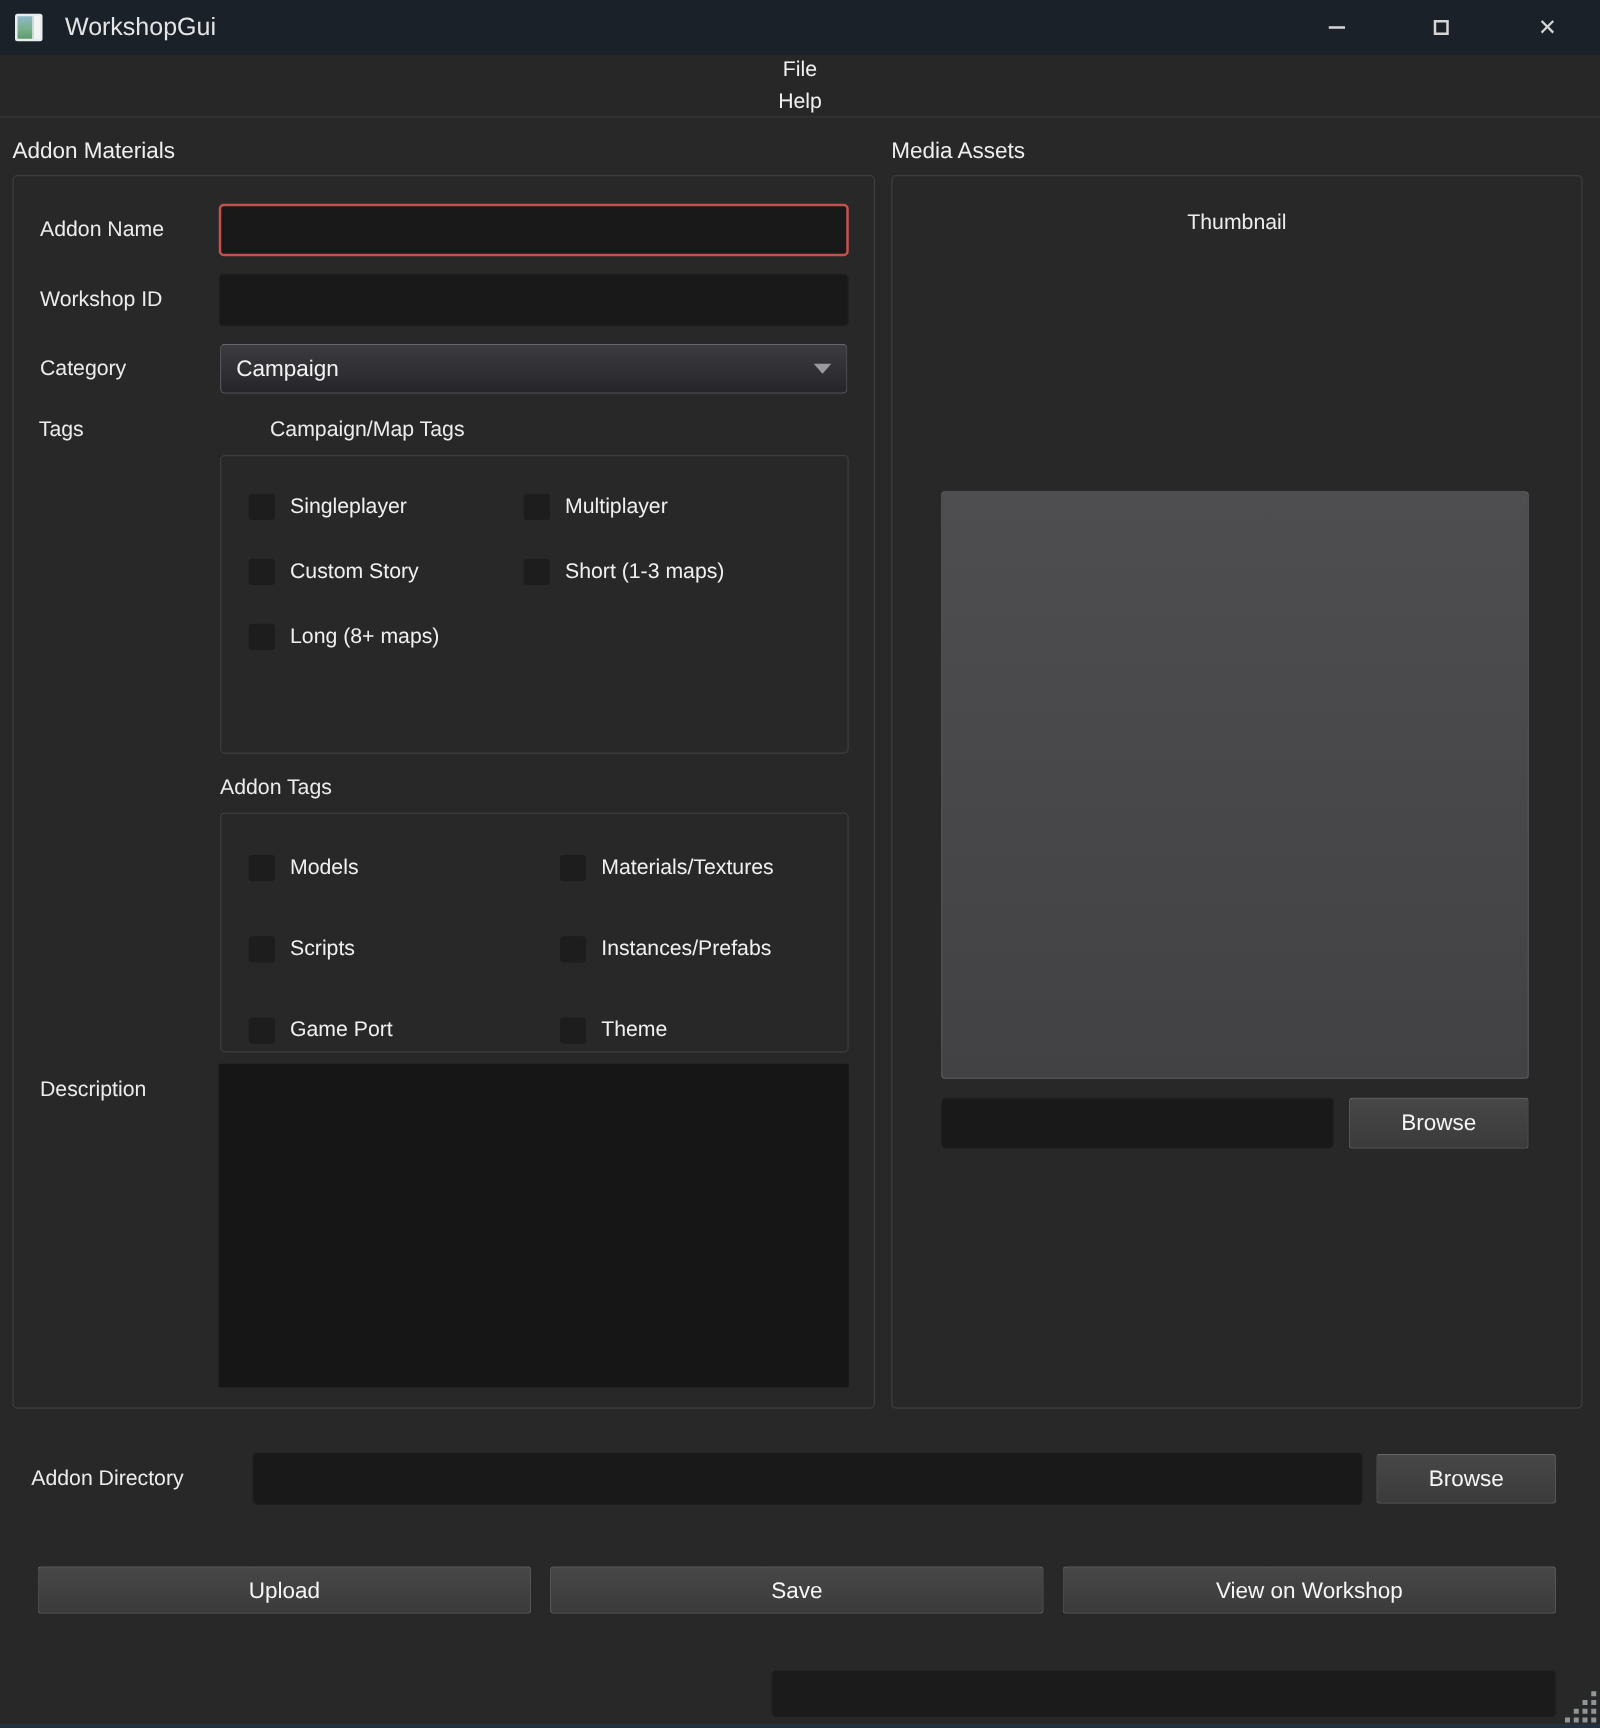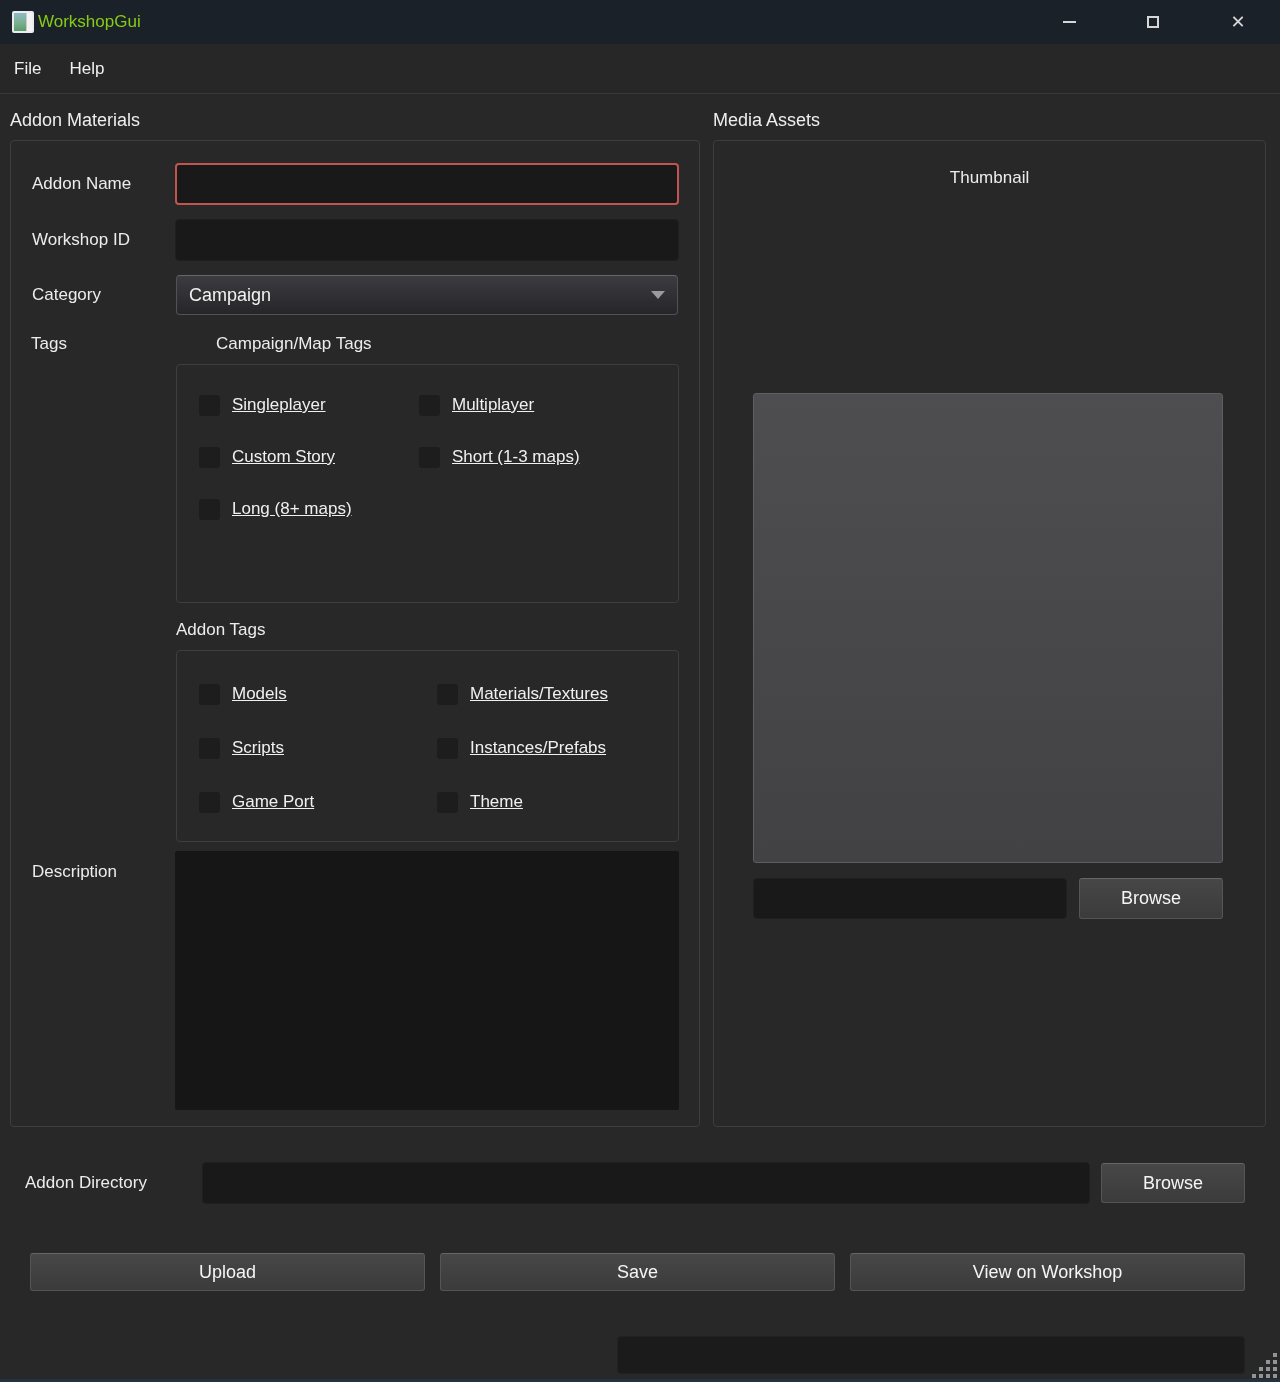--- a/index.html
+++ b/index.html
@@ -11,29 +11,29 @@
     color: #efefef;
     overflow: hidden;
   }
   .abs { position: absolute; }
 
   
   .titlebar { left: 0; top: 0; width: 1280px; height: 44px; background: #1b2129; }
   .app-icon { left: 12px; top: 11px; width: 22px; height: 22px; background: #e9edee; border-radius: 2px; padding: 2px; display: flex; }
   .app-icon-art { width: 12px; height: 100%; background: linear-gradient(#8fb9c9 0%, #79b08e 55%, #5d9a6d 100%); }
   .app-icon-strip { flex: 1; background: #f2f4f4; border-left: 1px solid #c9cdce; }
-  .window-title { left: 38px; top: 0; height: 44px; display: flex; align-items: center; font-size: 17px; color: #84cc16; }
+  .window-title { left: 52px; top: 0; height: 44px; display: flex; align-items: center; font-size: 20px; color: #e5e5e5; }
   .win-btn { top: 0; width: 46px; height: 44px; display: flex; align-items: center; justify-content: center; }
   .btn-min { left: 1046px; } .btn-max { left: 1130px; } .btn-close { left: 1215px; }
   .glyph-min { width: 13px; height: 2px; background: #d6d6d6; }
   .glyph-max { width: 12px; height: 12px; border: 2px solid #d6d6d6; }
   .glyph-close { font-size: 18px; color: #d6d6d6; line-height: 1; }
 
   
-  .menubar { left: 0; top: 44px; width: 1280px; height: 50px; background: #272727; border-bottom: 1px solid #383838; display: flex; align-items: center; }
+  .menubar { left: 0; top: 44px; width: 1280px; height: 50px; background: #272727; border-bottom: 1px solid #383838; display: flex; align-items: center; flex-direction: column; }
   .menu-item { padding: 0 14px; height: 100%; display: flex; align-items: center; font-size: 17px; color: #f0f0f0; }
 
   
   .section-title { font-size: 18px; color: #eeeeee; }
   .groupbox { border: 1px solid #3e3e3e; border-radius: 4px; background: #282828; }
 
   
   .form-label { font-size: 17px; color: #ececec; display: flex; align-items: center; }
 
   
@@ -51,21 +51,21 @@
   }
   .combo-text { flex: 1; font-size: 18px; color: #f2f2f2; }
   .combo-arrow { width: 0; height: 0; border-left: 7px solid transparent; border-right: 7px solid transparent; border-top: 8px solid #9b9b9f; }
 
   
   .cb-grid { display: grid; }
   .cb-grid-campaign { padding: 14px 0 0 22px; grid-template-columns: 220px 1fr; grid-auto-rows: 52px; }
   .cb-grid-addon { padding: 16px 0 0 22px; grid-template-columns: 238px 1fr; grid-auto-rows: 54px; }
   .cb-item { display: flex; align-items: center; }
   .cb { width: 21px; height: 21px; background: #1d1d1d; border-radius: 3px; flex: 0 0 auto; }
-  .cb-label { margin-left: 12px; font-size: 17px; color: #f0f0f0; white-space: nowrap; text-decoration: underline; }
+  .cb-label { margin-left: 12px; font-size: 17px; color: #f0f0f0; white-space: nowrap; }
 
   
   .desc-area {
     background: #161616; border: none; border-radius: 2px; resize: none; outline: none;
     color: #dddddd; font-family: "Liberation Sans", sans-serif; font-size: 15px; padding: 8px 10px;
   }
 
   
   .thumb-box { background: linear-gradient(#4e4e51, #424245); border: 1px solid #5e5e61; border-radius: 3px; }
 
@@ -149,21 +149,21 @@
     <span class="cb"></span>
     <span class="cb-label">Short (1-3 maps)</span>
   </div>
   <div class="cb-item">
     <span class="cb"></span>
     <span class="cb-label">Long (8+ maps)</span>
   </div>
 </div>
 
 <div class="abs form-label" style="left:176px; top:618px; height:24px;">Addon Tags</div>
-<div class="abs groupbox cb-grid cb-grid-addon" style="left:176px; top:650px; width:503px; height:192px;">
+<div class="abs groupbox cb-grid cb-grid-addon" style="left:176px; top:650px; width:503px; height:192px;gap:11px;">
   <div class="cb-item">
     <span class="cb"></span>
     <span class="cb-label">Models</span>
   </div>
   <div class="cb-item">
     <span class="cb"></span>
     <span class="cb-label">Materials/Textures</span>
   </div>
   <div class="cb-item">
     <span class="cb"></span>

